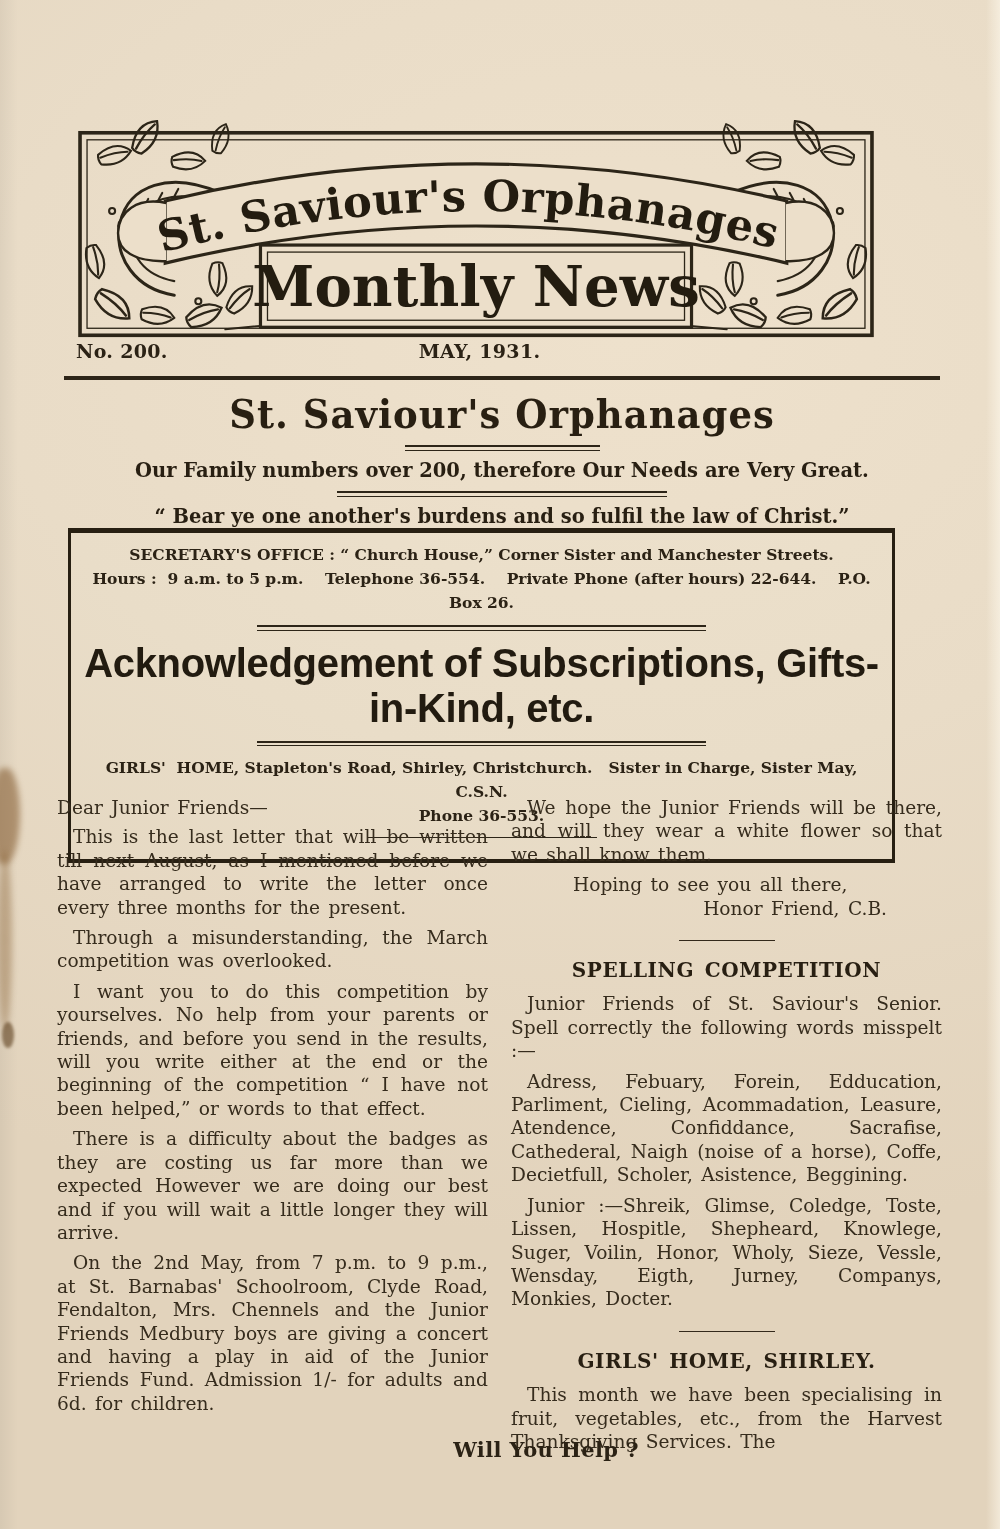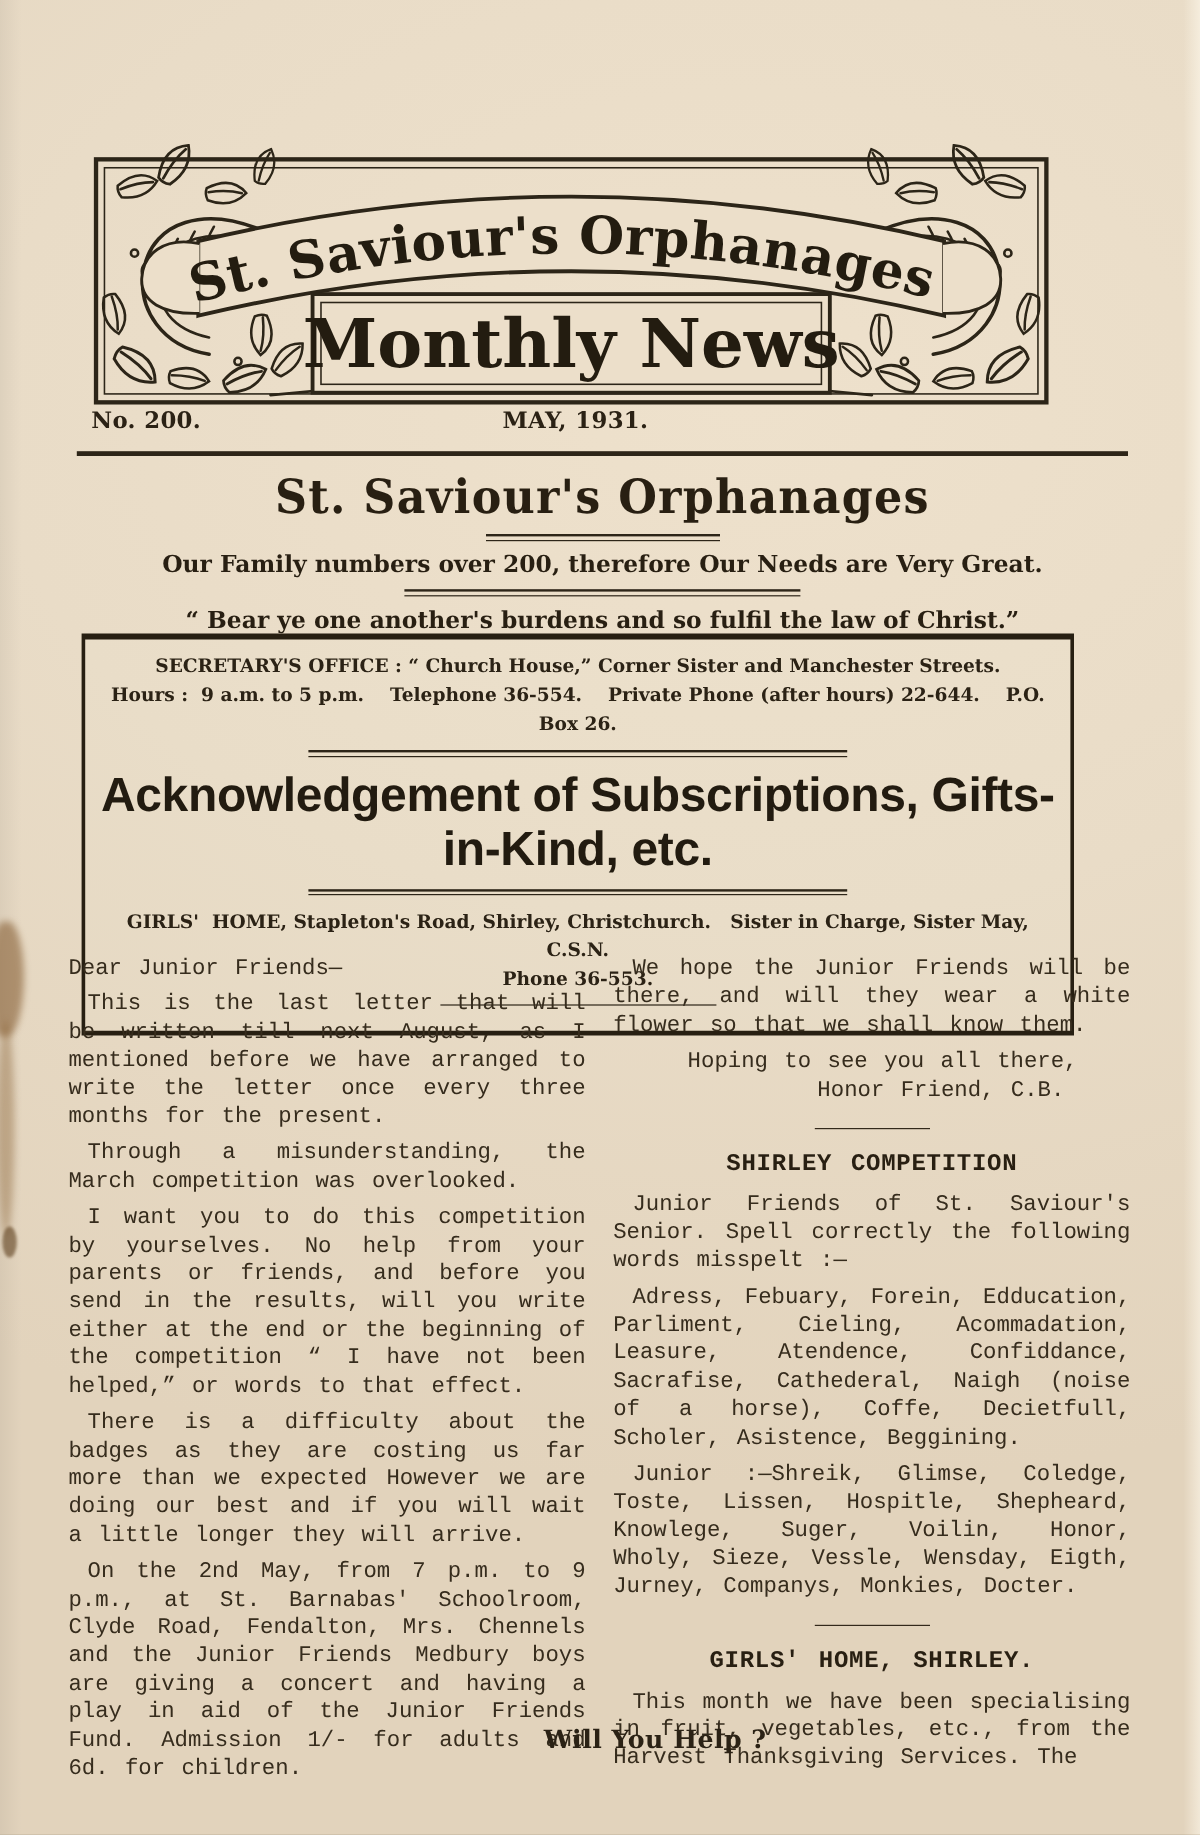--- a/index.html
+++ b/index.html
@@ -33,21 +33,21 @@
   #subtitle{font-size:19.5px;font-weight:bold;margin:2px 0 0 0;}
   #quote{font-size:19.5px;font-weight:bold;margin:2px 0 0 0;}
   
   #info-box{position:absolute;left:68px;top:528px;width:801px;border:solid #271f12;border-width:5px 3px 4px 3px;padding:10px 10px 12px 10px;text-align:center;background:rgba(255,255,255,0.03);}
   .box-line{font-size:15.5px;font-weight:bold;line-height:1.55;white-space:pre-wrap;color:#2b2215;}
   .box-drule{display:block;margin:10px auto;border-top:2px solid #2d2518;border-bottom:1px solid #2d2518;height:2.5px;width:56%;}
   #ack-heading{font-family:"Liberation Sans","DejaVu Sans",sans-serif;font-weight:bold;font-size:40px;letter-spacing:-.3px;margin:6px 0 4px 0;color:#221b10;}
   .box-srule{display:block;margin:9px auto;border-top:1.8px solid #2d2518;width:230px;}
   
   #columns{position:absolute;left:57px;top:796px;width:886px;display:flex;gap:23px;font-size:18.6px;line-height:23.4px;word-spacing:2.5px;color:#362c1d;}
-  .col{width:431px;font-family:Liberation Mono, monospace;}
+  .col{width:431px;}
   .para{margin:0 0 7px 0;text-align:justify;text-indent:16px;}
   .salutation{margin:0 0 6px 0;text-indent:0;}
   .line-indent{margin:0;text-indent:62px;}
   .line-right{margin:0 55px 0 0;text-align:right;}
   hr.short{width:96px;border:0;border-top:1.6px solid #33291b;margin:20px auto 18px auto;}
   .sec-heading{font-weight:bold;font-size:20px;text-align:center;letter-spacing:.6px;margin:0 0 10px 0;color:#281f12;word-spacing:3px;}
   
   #footer{position:absolute;left:0;width:100%;top:1437px;text-align:center;font-weight:bold;font-size:21px;color:#2b2215;}
   #footer span{display:inline-block;transform:translateX(46px);letter-spacing:.4px;}
 </style>
@@ -145,21 +145,21 @@
       <p class="para">Through a misunderstanding, the March competition was overlooked.</p>
       <p class="para">I want you to do this competition by yourselves. No help from your parents or friends, and before you send in the results, will you write either at the end or the beginning of the competition “ I have not been helped,” or words to that effect.</p>
       <p class="para">There is a difficulty about the badges as they are costing us far more than we expected  However we are doing our best and if you will wait a little longer they will arrive.</p>
       <p class="para">On the 2nd May, from 7 p.m. to 9 p.m., at St. Barnabas' Schoolroom, Clyde Road, Fendalton, Mrs. Chennels and the Junior Friends Medbury boys are giving a concert and having a play in aid of the Junior Friends Fund. Admission 1/- for adults and 6d. for children.</p>
     </div>
     <div class="col">
       <p class="para">We hope the Junior Friends will be there, and will they wear a white flower so that we shall know them.</p>
       <p class="line-indent">Hoping to see you all there,</p>
       <p class="line-right">Honor Friend, C.B.</p>
       <hr class="short">
-      <p class="sec-heading">SHIRLEY COMPETITION</p>
+      <p class="sec-heading">SPELLING COMPETITION</p>
       <p class="para">Junior Friends of St. Saviour's Senior. Spell correctly the following words misspelt :—</p>
       <p class="para">Adress, Febuary, Forein, Edducation, Parliment, Cieling, Acommadation, Leasure, Atendence, Confiddance, Sacrafise, Cathederal, Naigh (noise of a horse), Coffe, Decietfull, Scholer, Asistence, Beggining.</p>
       <p class="para">Junior :—Shreik, Glimse, Coledge, Toste, Lissen, Hospitle, Shepheard, Knowlege, Suger, Voilin, Honor, Wholy, Sieze, Vessle, Wensday, Eigth, Jurney, Companys, Monkies, Docter.</p>
       <hr class="short">
       <p class="sec-heading">GIRLS' HOME, SHIRLEY.</p>
       <p class="para">This month we have been specialising in fruit, vegetables, etc., from the Harvest Thanksgiving Services. The</p>
     </div>
   </div>
 
   <div id="footer">

